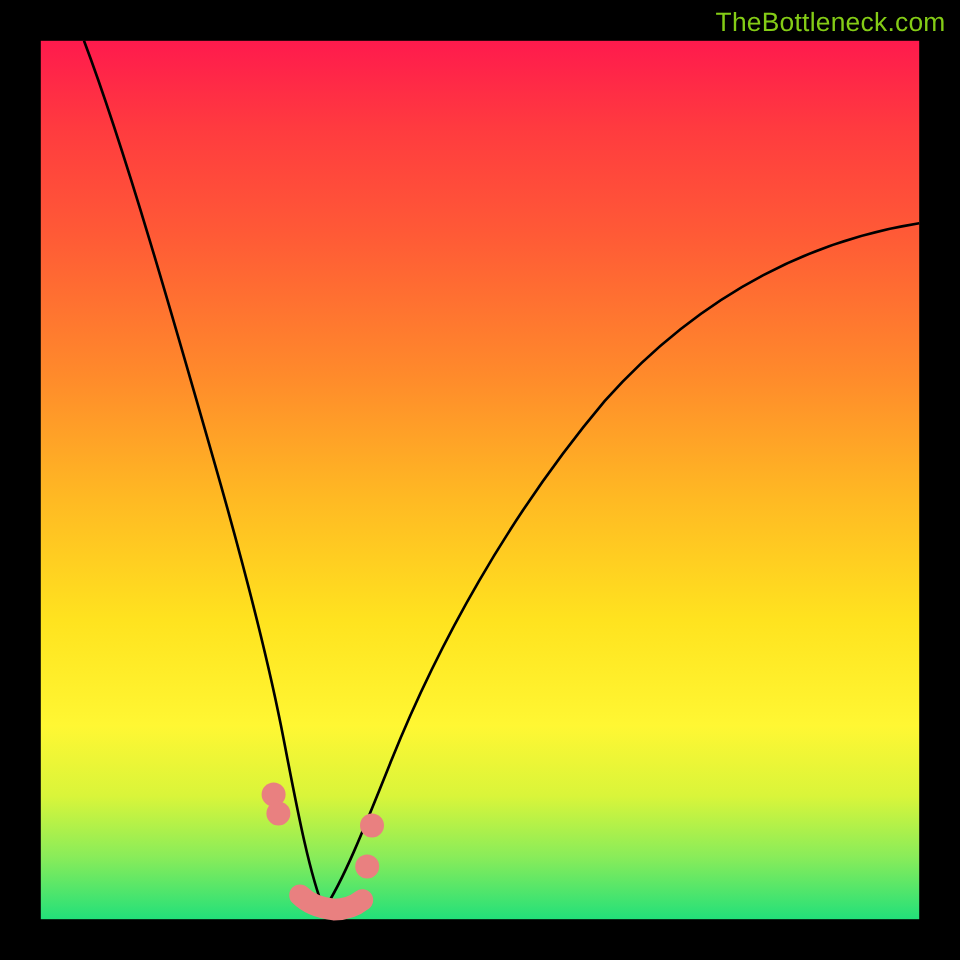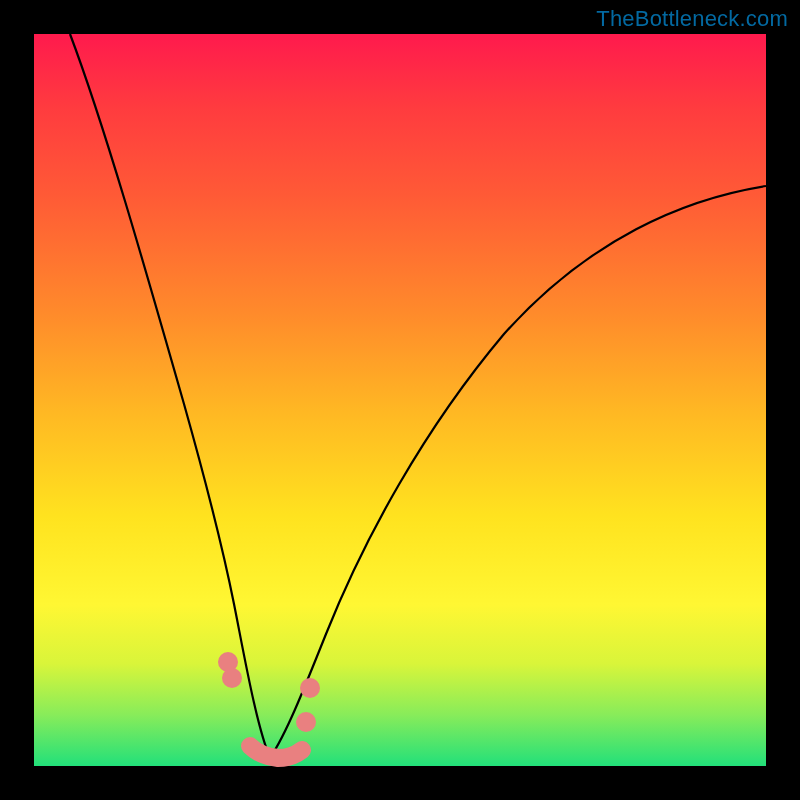--- a/index.html
+++ b/index.html
@@ -37,21 +37,21 @@
       #fff733 78%,
       #d9f53a 86%,
       #88ec5a 93%,
       #22e07a 100%
     );
   }
   .watermark {
     position: absolute;
     top: 6px;
     right: 12px;
-    color: #0369a1;
+    color: #84cc16;
     font-size: 22px;
     letter-spacing: 0.2px;
     font-weight: 500;
     user-select: none;
   }
   svg.curves {
     position: absolute;
     left: 0;
     top: 0;
     width: 732px;

